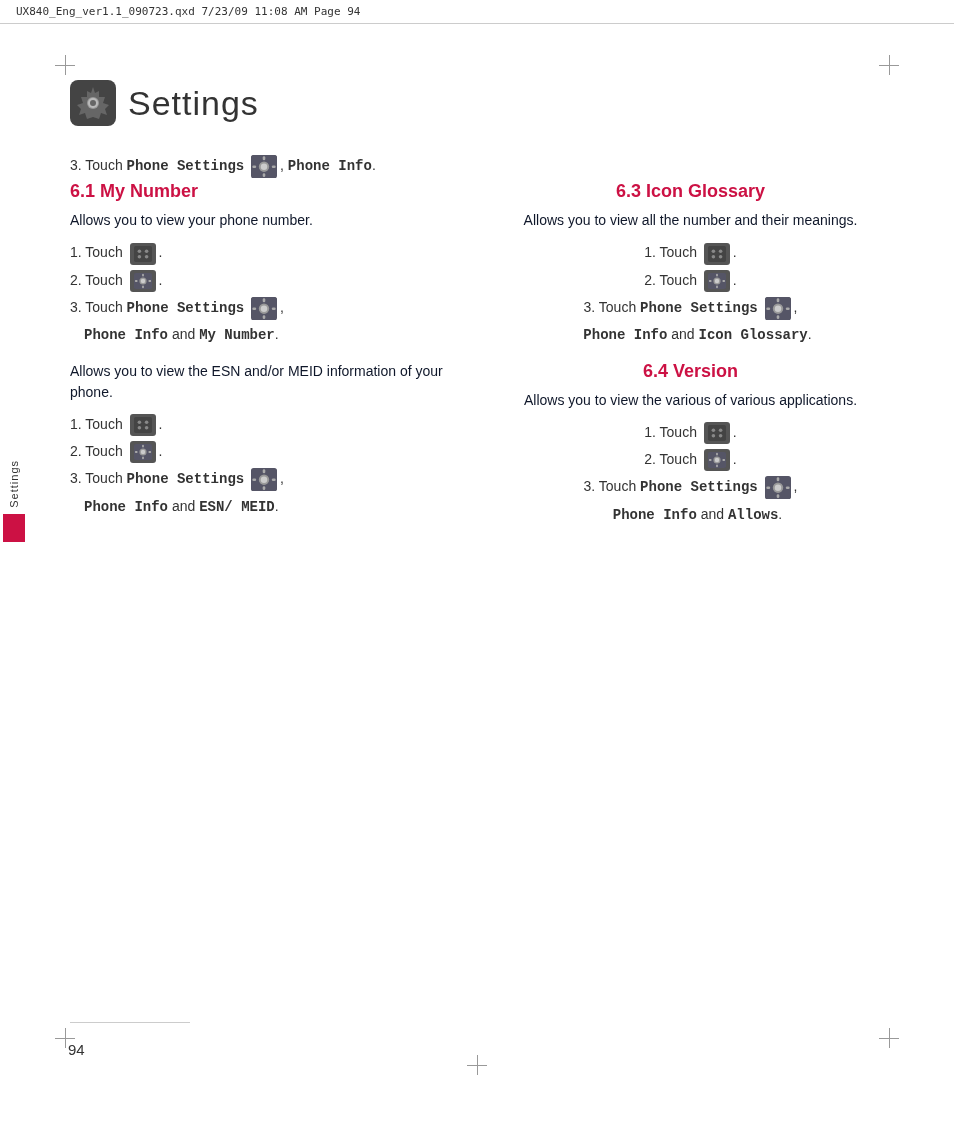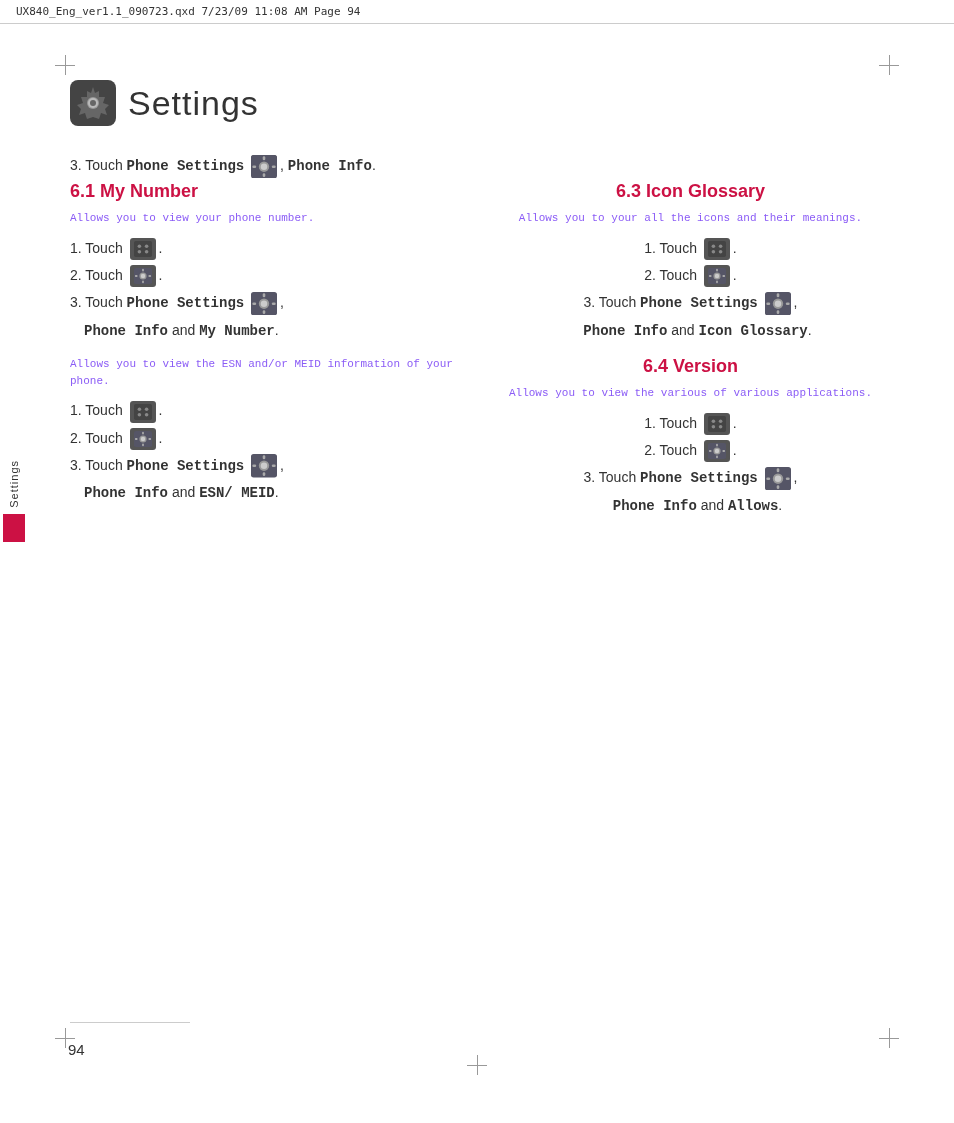--- a/index.html
+++ b/index.html
@@ -170,25 +170,24 @@
     
     .section-heading {
       font-size: 18px;
       color: #cc1144;
       font-weight: bold;
       margin-bottom: 8px;
     }
 
     
     .body-text {
-      font-size: 11px;
+      font-size: 14px;
       line-height: 1.5;
-      color: #8b5cf6;
+      color: #0f172a;
       margin-bottom: 10px;
-      font-family: Liberation Mono, monospace;
     }
 
     
     .inline-icon {
       display: inline-flex;
       align-items: center;
       justify-content: center;
       width: 26px;
       height: 22px;
       background: #555;
@@ -409,21 +408,21 @@
           <span class="bold">Phone Info</span> and <span class="bold">ESN/ MEID</span>.
         </div>
       </div>
 
     </div>
 
     <div class="col-right">
 
       <div class="section-block">
         <div class="section-heading">6.3 Icon Glossary</div>
-        <div class="body-text">Allows you to your all the icons and their meanings.</div>
+        <div class="body-text">Allows you to view all the number and their meanings.</div>
 
         <div class="step-line">
           1. Touch
           <span class="inline-icon">
             <svg viewBox="0 0 20 18" fill="none" xmlns="http://www.w3.org/2000/svg">
               <rect width="20" height="18" rx="2" fill="#444"></rect>
               <circle cx="6" cy="6" r="2" fill="#888"></circle>
               <circle cx="14" cy="6" r="2" fill="#888"></circle>
               <circle cx="6" cy="12" r="2" fill="#888"></circle>
               <circle cx="14" cy="12" r="2" fill="#888"></circle>

